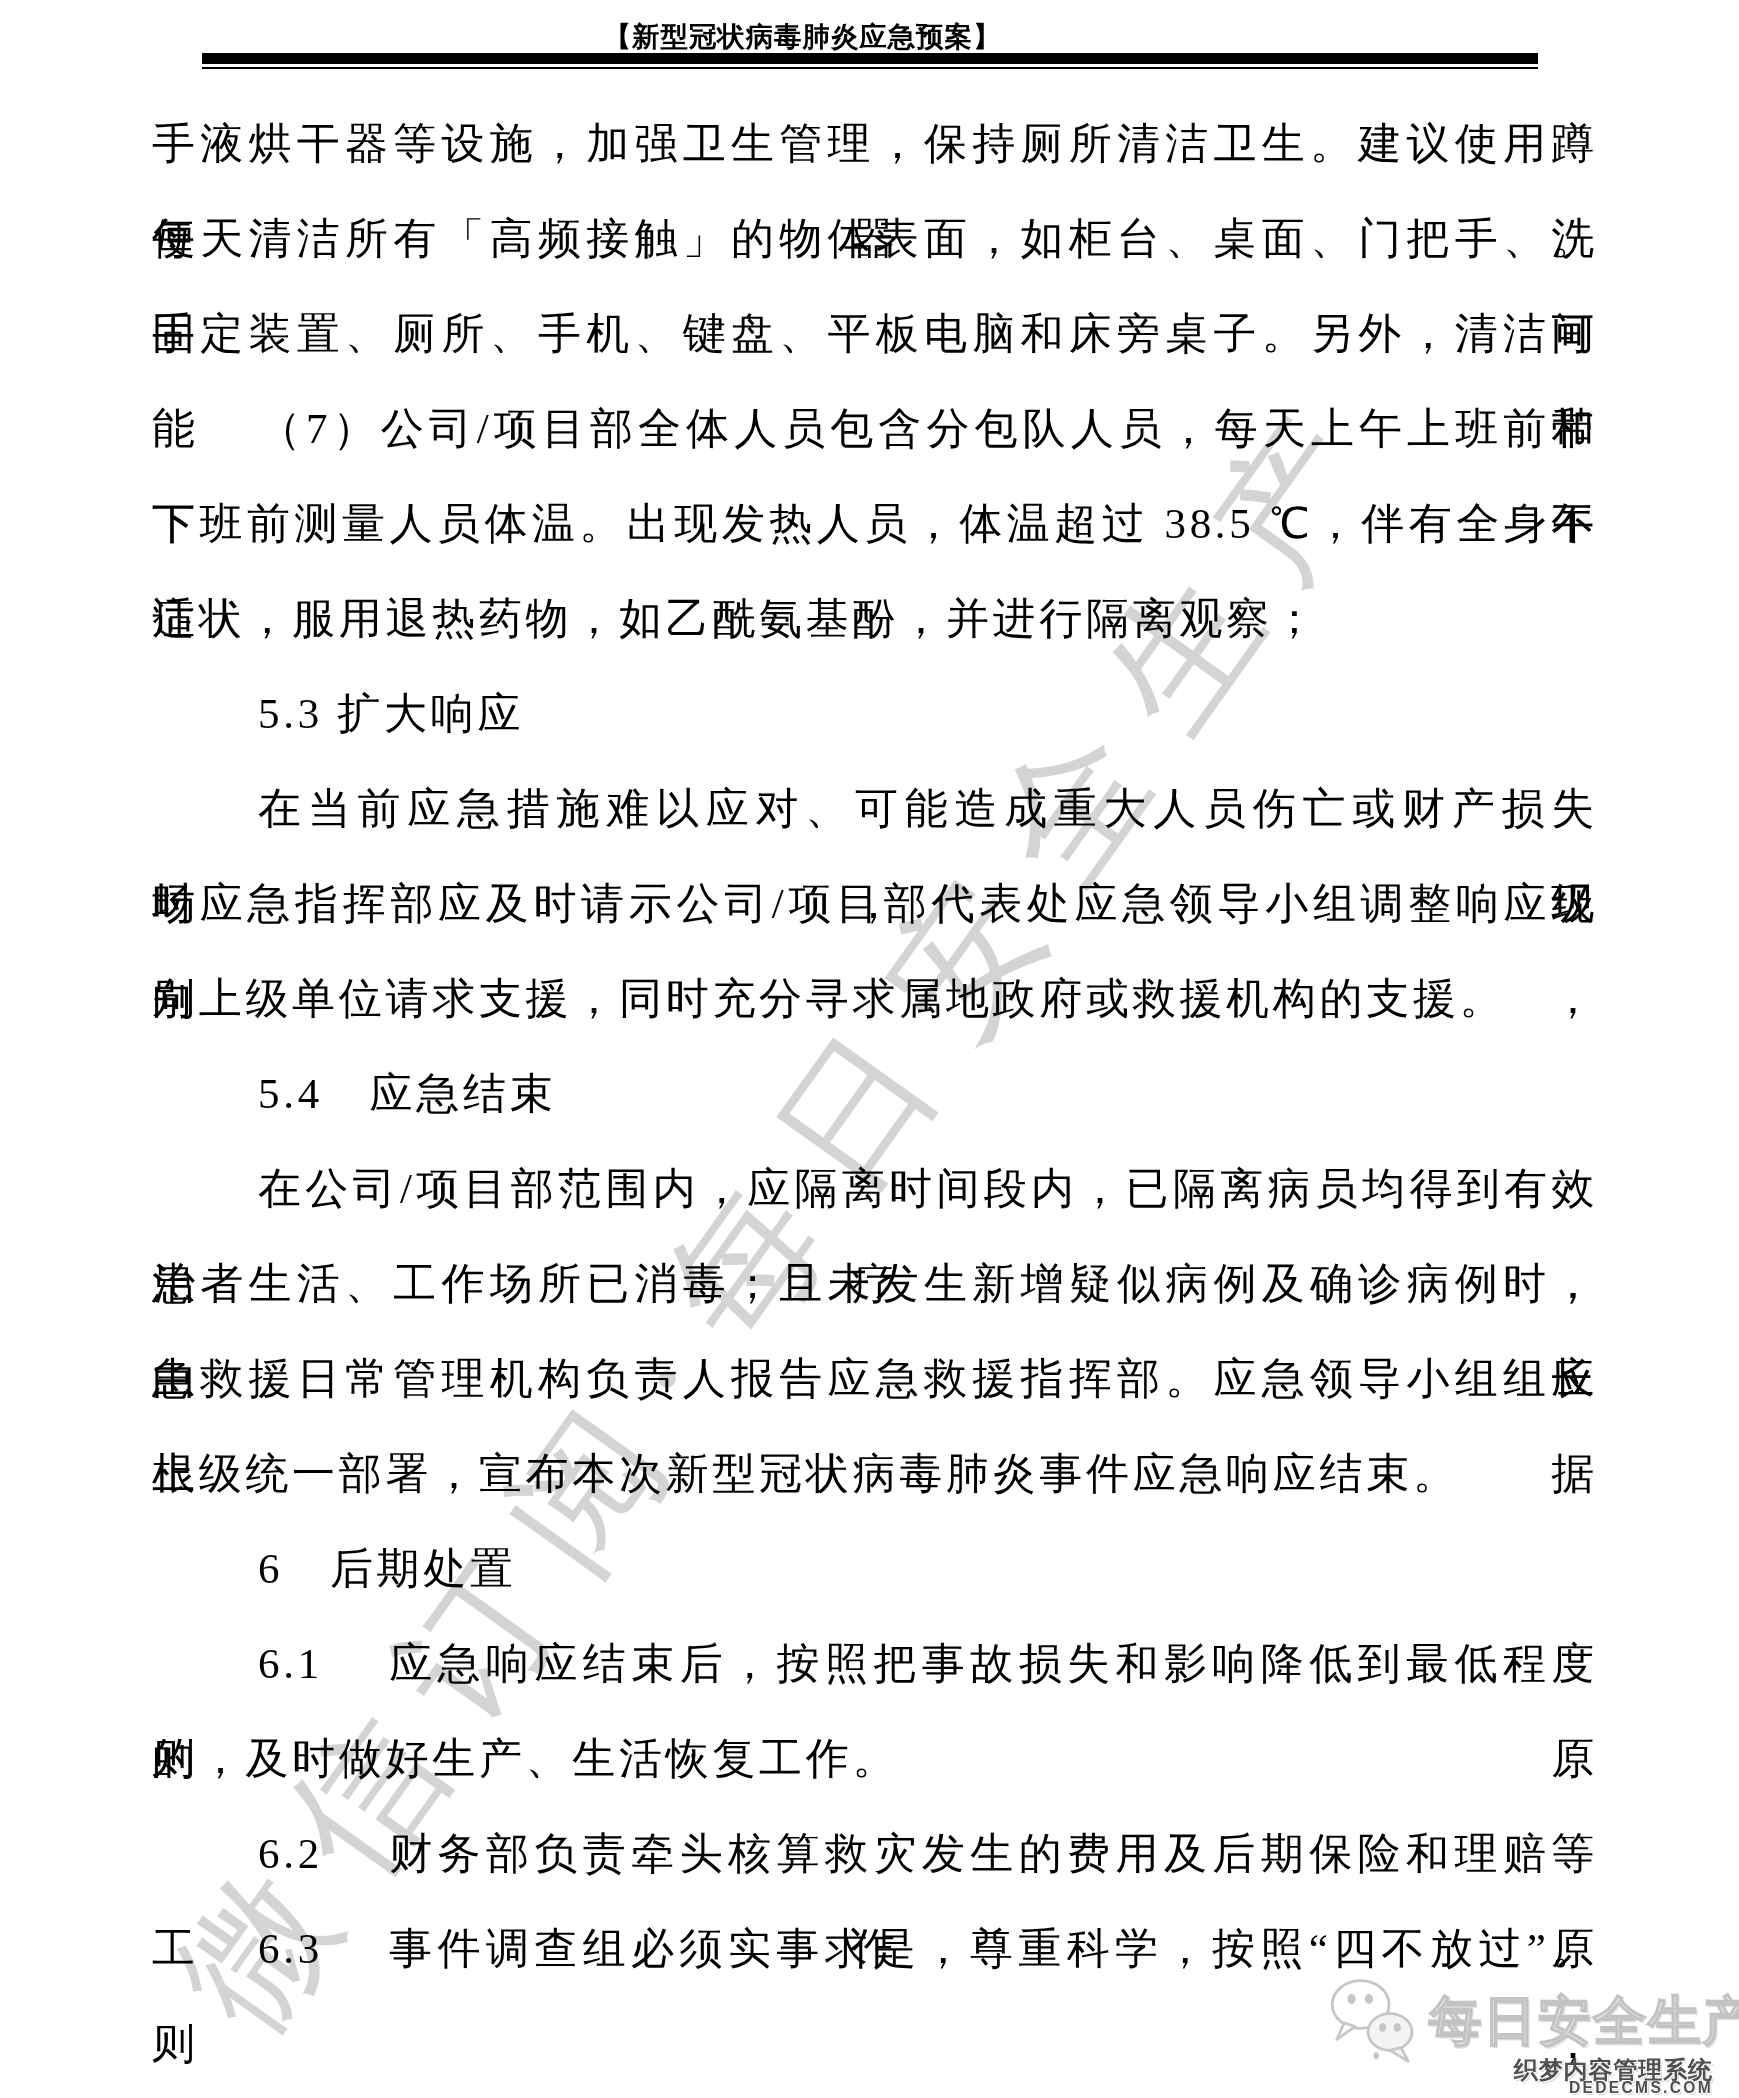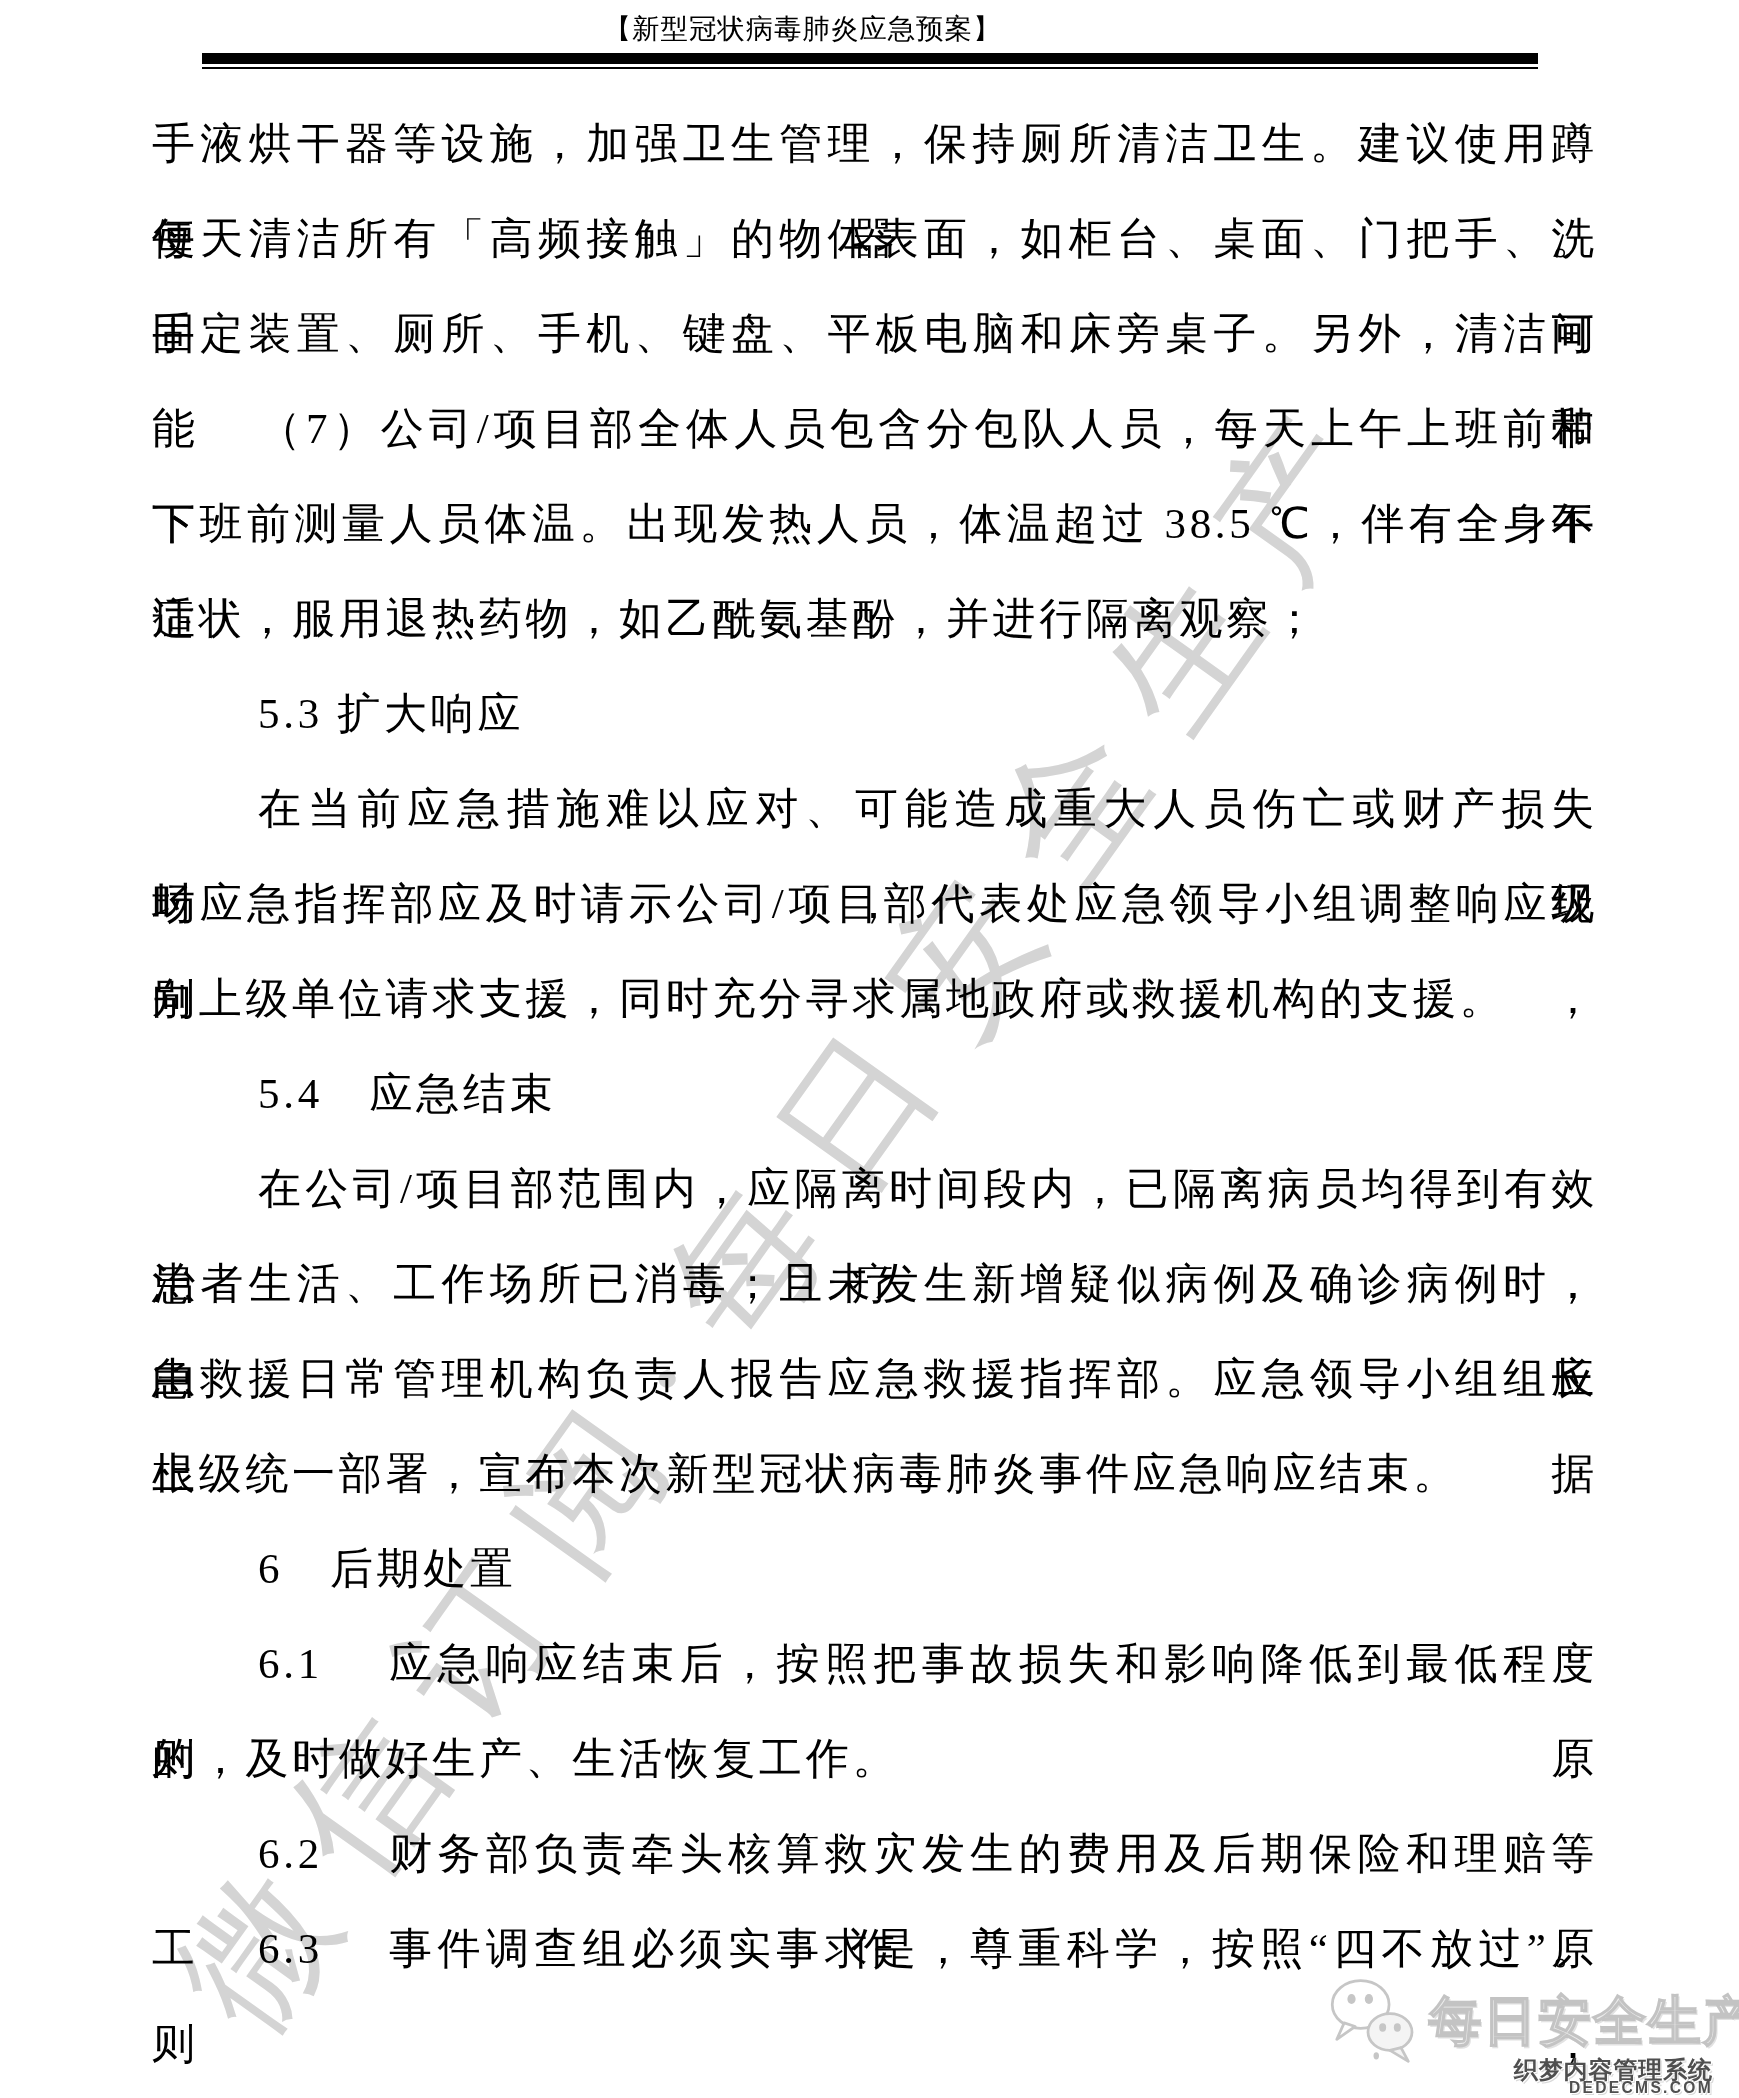--- a/index.html
+++ b/index.html
@@ -6,22 +6,23 @@
   body{
     width:1739px;height:2098px;position:relative;overflow:hidden;
     background:#ffffff;
     font-family:"Liberation Serif","DejaVu Serif",serif;
   }
   
   .page-header{position:absolute;top:11px;left:0;width:100%;text-align:center;z-index:3;}
   .page-title{
     display:inline-block;position:relative;left:-67px;
     font-family:"Liberation Sans","DejaVu Sans",sans-serif;
-    font-weight:normal;font-size:27.5px;line-height:35px;color:#000;
+    font-weight:bold;font-size:27.5px;line-height:35px;color:#000;
     letter-spacing:0.9px;
+    margin-top:8px;
   }
   .header-rule{
     position:absolute;left:202px;top:53px;width:1336px;height:2.8px;z-index:3;
     border-top:11px solid #000;border-bottom:2.8px solid #000;background:#fff;
   }
   
   .doc-body{
     position:absolute;left:152px;top:96px;width:1446px;z-index:2;
     color:#000;
   }

